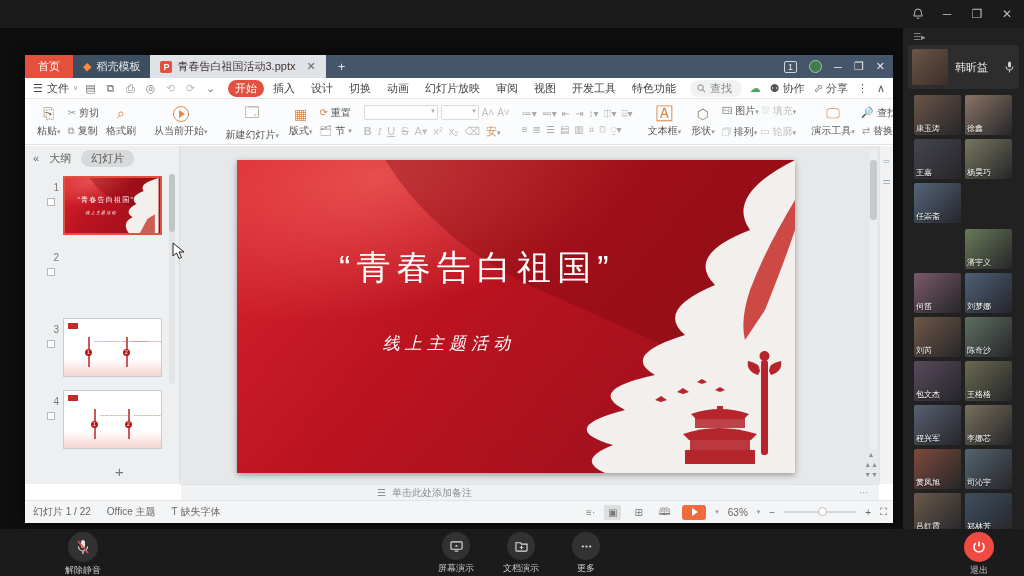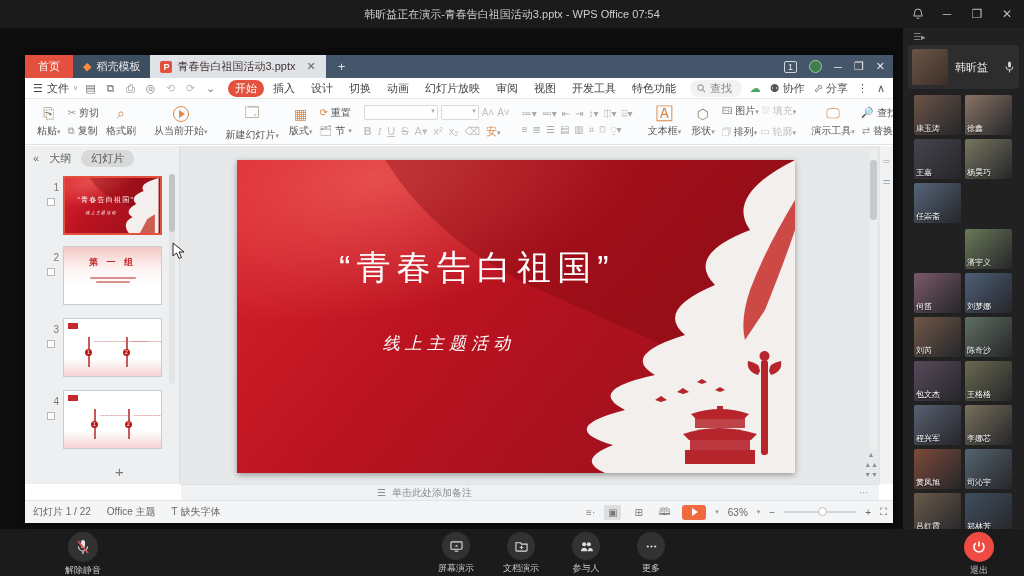--- a/index.html
+++ b/index.html
@@ -142,21 +142,20 @@
   .bb-exit .roundbtn { background:#f04b43; }
 
   .cursor { position:absolute; z-index:60; pointer-events:none; }
 </style>
 </head>
 <body>
 
 <div class="screen">
 
   <div class="topbar">
-    <div class="center">韩昕益正在演示-青春告白祖国活动3.pptx - WPS Office 07:54</div>
     <div class="right">
       <svg width="12" height="12" viewBox="0 0 12 12">
           <path d="M6 1a3.4 3.4 0 0 0-3.4 3.4c0 2.6-1 3.6-1 3.6h8.8s-1-1-1-3.6A3.4 3.4 0 0 0 6 1z M5 9.6a1 1 0 0 0 2 0" fill="none" stroke="#bbb" stroke-width="1"></path>
         </svg>
       <span class="winbtn">─</span>
       <span class="winbtn">❐</span>
       <span class="winbtn">✕</span>
     </div>
   </div>
 
@@ -385,29 +384,20 @@
                   <path d="M42 0 L42 59 L10 59 Q2 48 14 42 Q4 36 18 28 Q10 20 26 14 Q20 6 42 0 Z" fill="#f2efec"></path>
                   <path d="M30 44 l8 -5 v20 h-16 z" fill="#c0392b" opacity=".8"></path>
                 </svg>
               <div class="slide-title" style="font-size:7px; top:30%;">“青春告白祖国”</div>
               <div class="slide-sub" style="font-size:4px; top:58%;">线上主题活动</div>
             </div>
           </div>
 
           <span class="tnum" style="top:106px">2</span>
           <span class="tdup" style="top:122px"></span>
-          <div class="thumb" style="top:100px">
-            <div class="lthumb">
-              <div class="lt-title">第 一 组</div>
-              <div class="bars" style="top:52%">
-                  <span class="bar" style="width:46px"></span>
-                  <span class="bar" style="width:34px"></span>
-                </div>
-            </div>
-          </div>
 
           <span class="tnum" style="top:178px">3</span>
           <span class="tdup" style="top:194px"></span>
           <div class="thumb" style="top:172px">
             <div class="lthumb" style="background:linear-gradient(0deg,#f5d4d2 0%,#ffffff 30%);">
               <div class="flagchip"></div>
               <span class="vline" style="left:24px"></span>
                 <span class="vdot" style="left:21px;top:30px">1</span>
               <span class="vline" style="left:62px"></span>
                 <span class="vdot" style="left:59px;top:30px">2</span>
@@ -615,30 +605,20 @@
             <svg width="13" height="13" viewBox="0 0 14 14">
               <path d="M1 3h5l1 1.5h6V11a1 1 0 0 1-1 1H2a1 1 0 0 1-1-1z" fill="none" stroke="#ddd" stroke-width="1.2"></path>
               <path d="M5 8h4M7 6v4" stroke="#ddd" stroke-width="1"></path>
             </svg>
           </div>
           <div class="bb-label">文档演示</div>
         </div>
         <div class="bb-item">
           <div class="roundbtn">
             <svg width="13" height="13" viewBox="0 0 14 14">
-              <circle cx="4.5" cy="4.5" r="2.2" fill="#ddd"></circle>
-              <circle cx="9.5" cy="4.5" r="2.2" fill="#ddd"></circle>
-              <path d="M1 12c0-2.3 1.6-3.7 3.5-3.7S8 9.7 8 12zM8.2 12c.2-2 1.4-3.4 3-3.4 1.4 0 2.6 1.2 2.8 3.4z" fill="#ddd"></path>
-            </svg>
-          </div>
-          <div class="bb-label">参与人</div>
-        </div>
-        <div class="bb-item">
-          <div class="roundbtn">
-            <svg width="13" height="13" viewBox="0 0 14 14">
               <circle cx="3" cy="7" r="1.2" fill="#ddd"></circle>
               <circle cx="7" cy="7" r="1.2" fill="#ddd"></circle>
               <circle cx="11" cy="7" r="1.2" fill="#ddd"></circle>
             </svg>
           </div>
           <div class="bb-label">更多</div>
         </div>
       </div>
     <div class="bb-exit">
       <div class="roundbtn">

